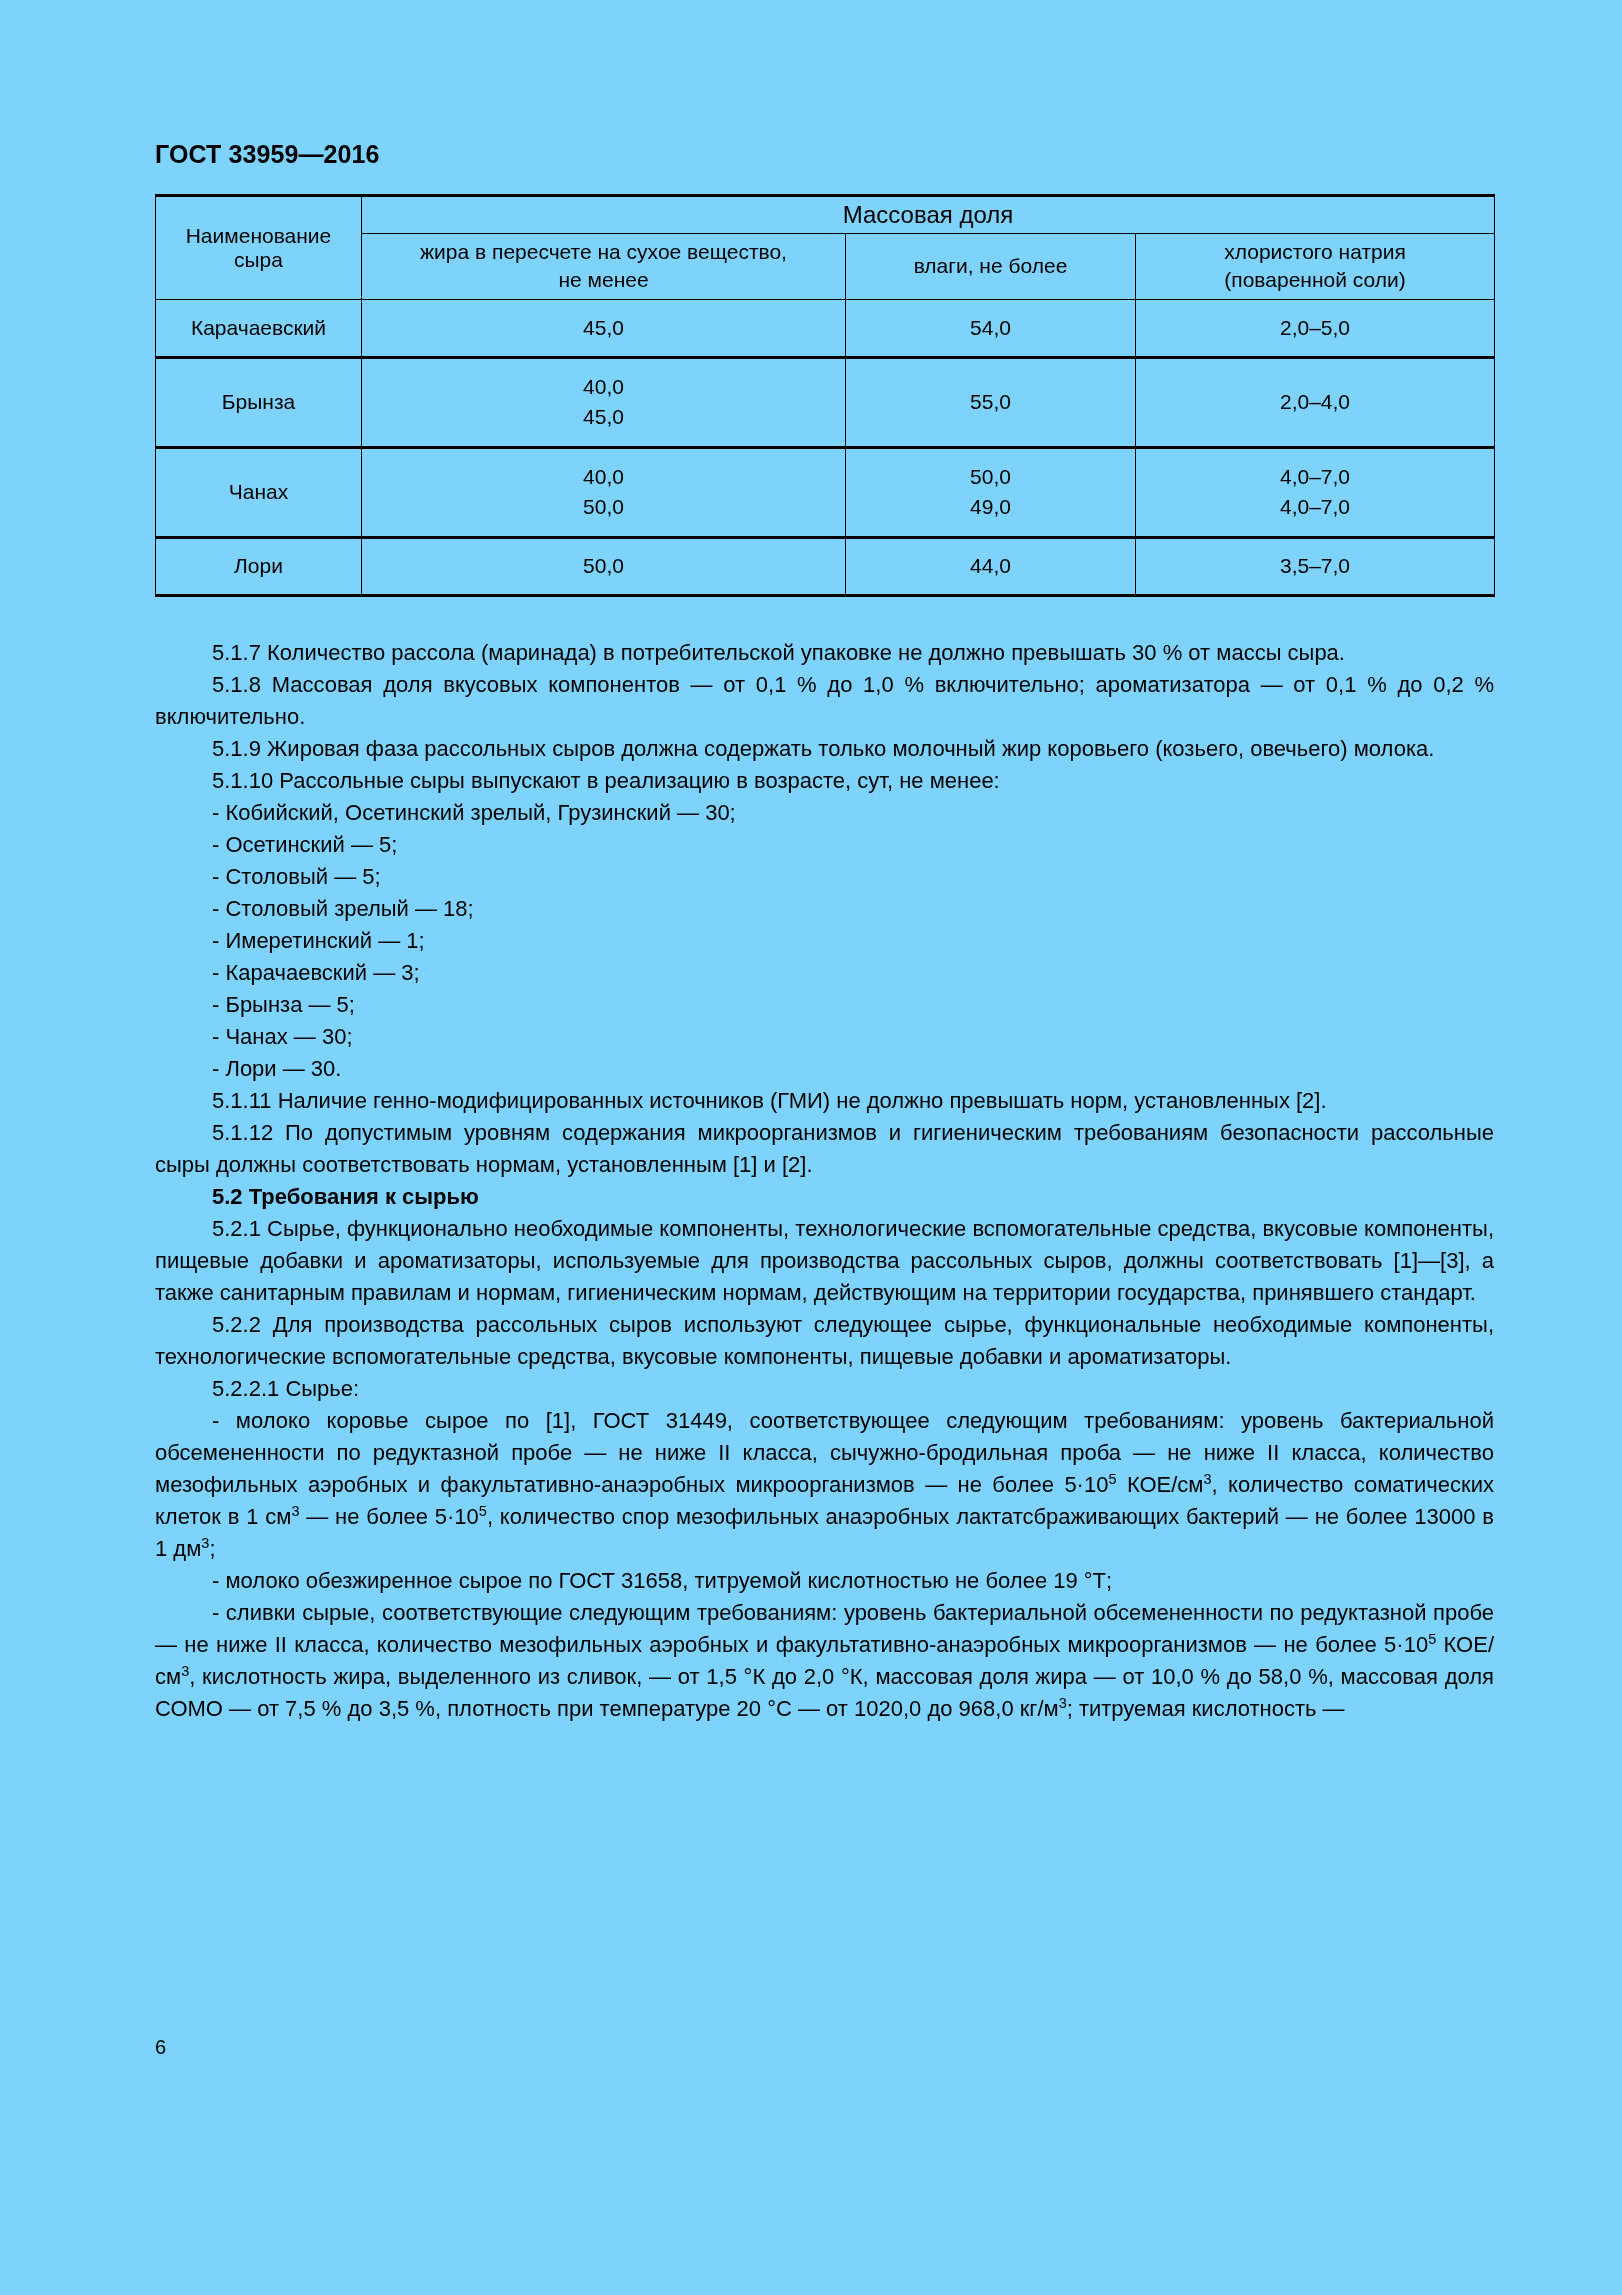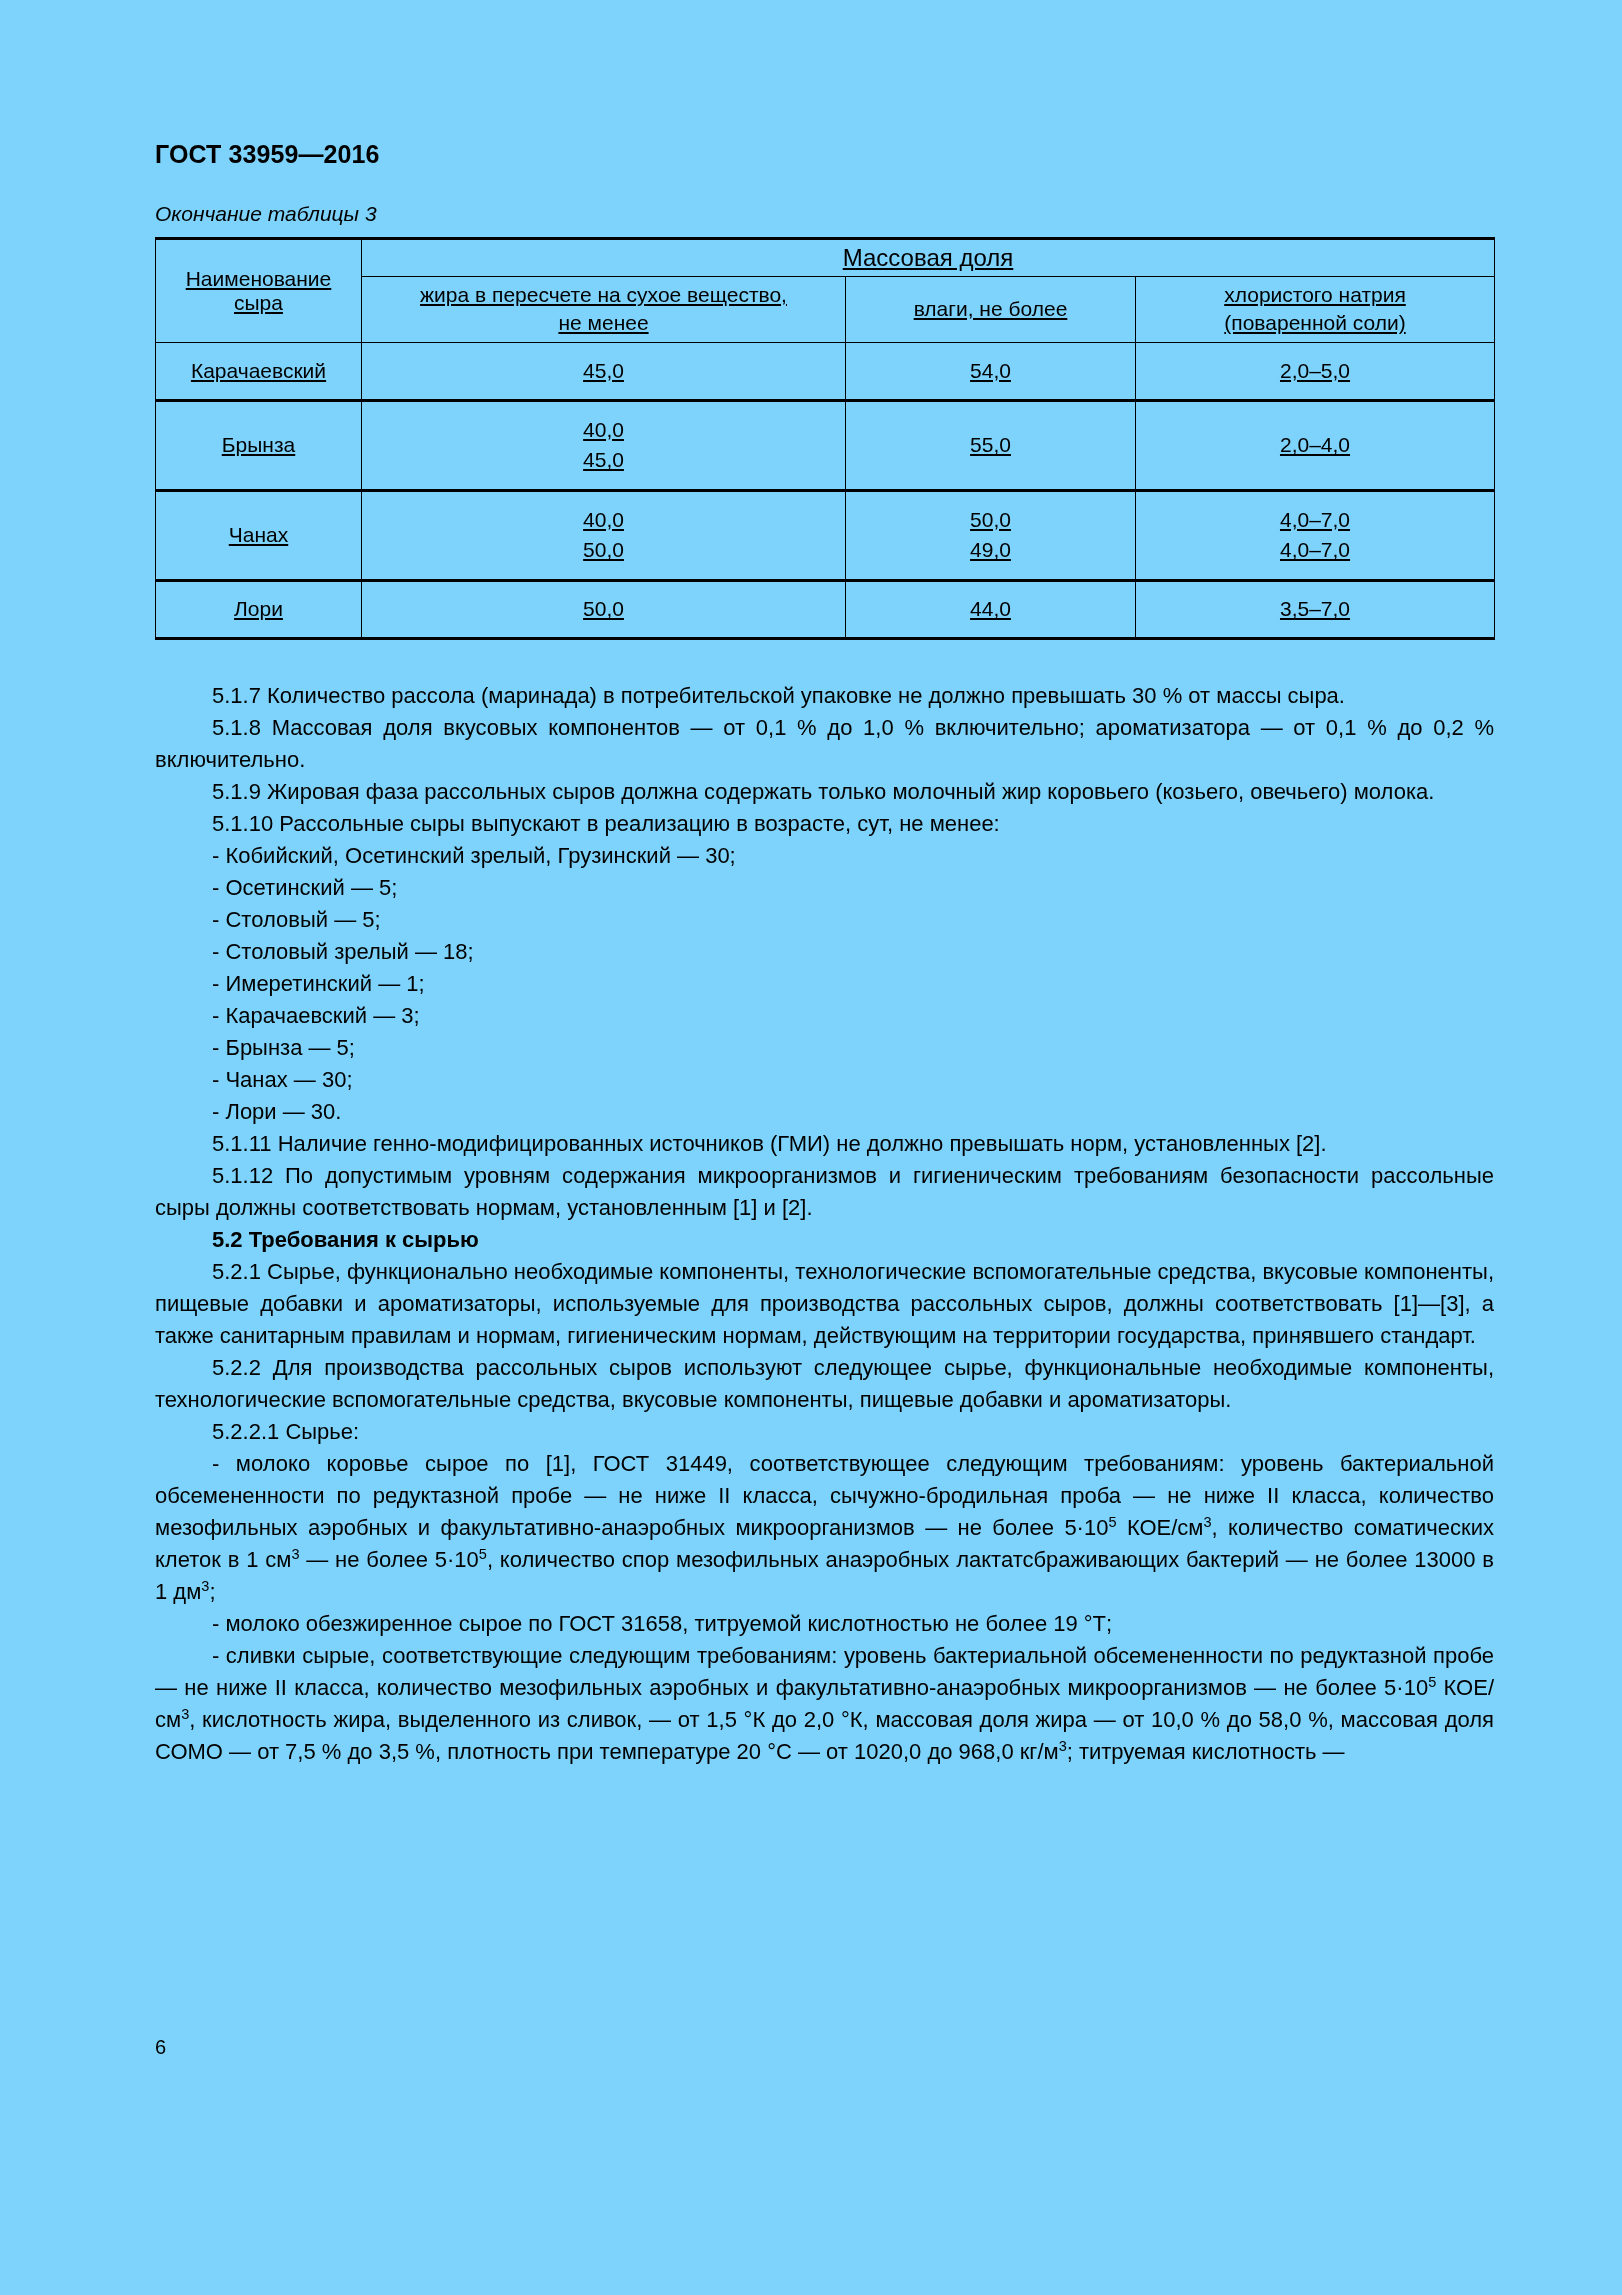--- a/index.html
+++ b/index.html
@@ -34,26 +34,25 @@
   }
   .table-caption {
     margin-top: 36px;
     font-size: 21px;
     font-style: italic;
     line-height: 1;
   }
 
   
   table.gost {
-    margin-top: 13px;
+    margin-top: 27px;
     border-collapse: collapse;
     width: 1339px;
     table-layout: fixed;
     font-size: 21px;
-    text-decoration: underline;
   }
   table.gost td, table.gost th {
     border: 1.3px solid #000;
     text-align: center;
     vertical-align: middle;
     font-weight: normal;
     padding: 4px 5.4px;
     box-sizing: border-box;
   }
   table.gost .outer-top { border-top: 3.4px solid #000; }
@@ -116,21 +115,20 @@
 </style>
 </head>
 <body>
 
 <div class="page">
 
   <div class="content">
 
     <div class="doc-header">ГОСТ 33959—2016</div>
 
-    <div class="table-caption">Окончание таблицы 3</div>
 
     <table class="gost">
       <colgroup>
         <col class="col-name">
           <col class="col-fat">
           <col class="col-moist">
           <col class="col-salt">
       </colgroup>
       <thead>
         <tr>

